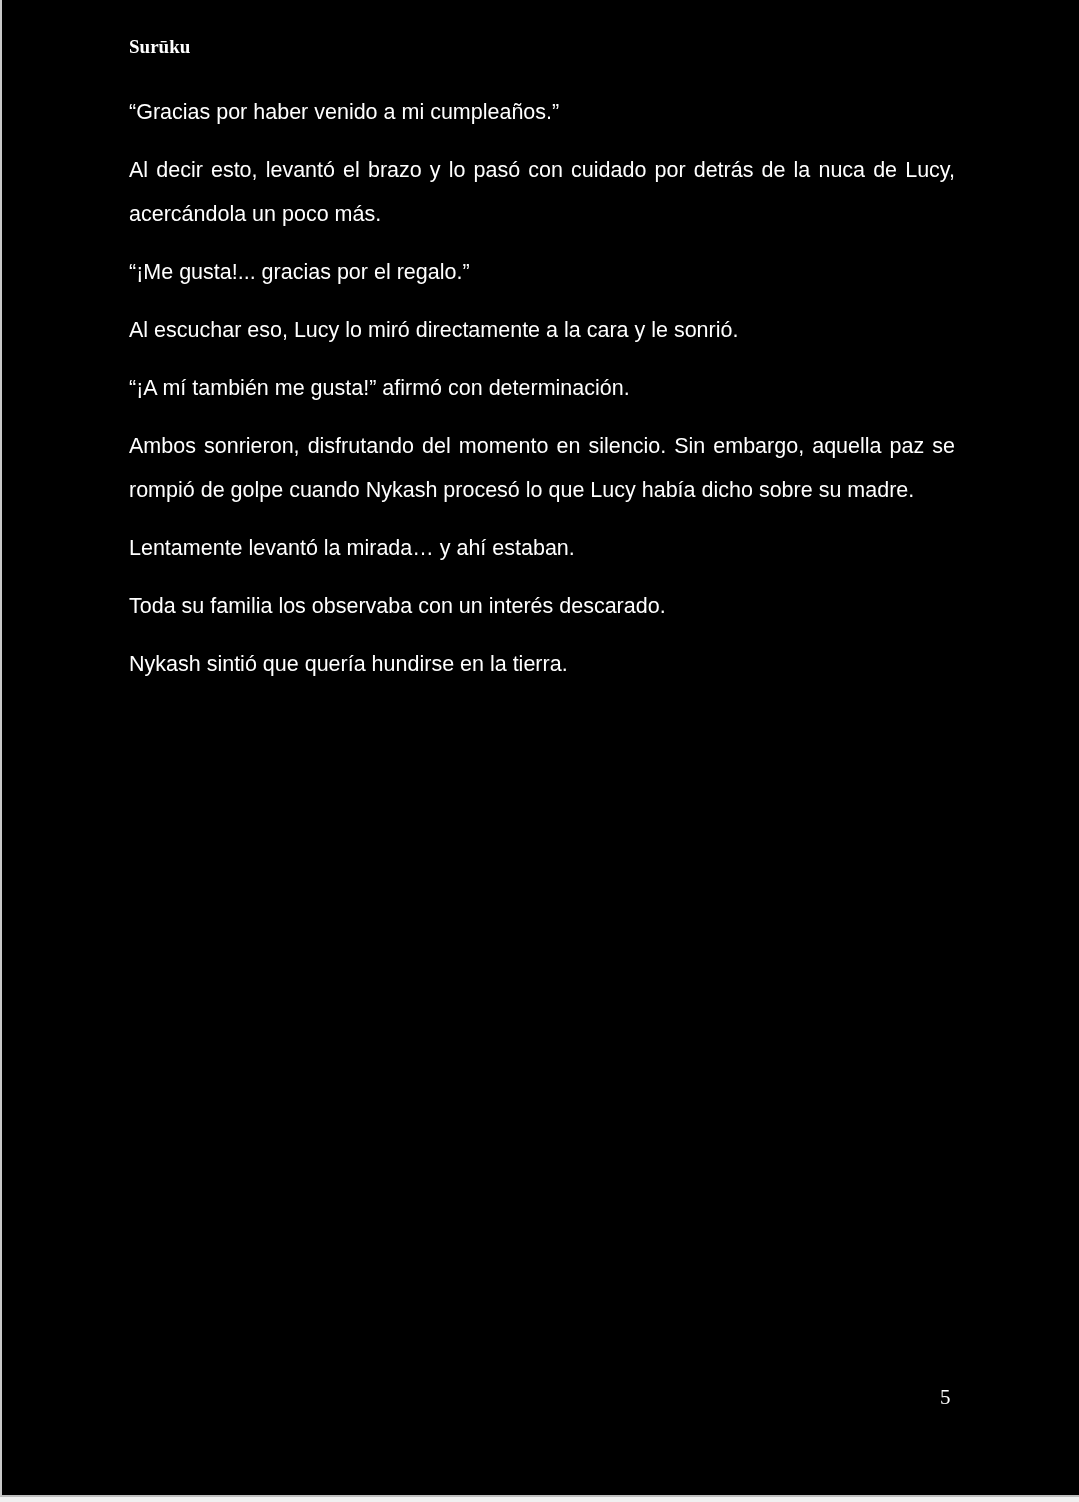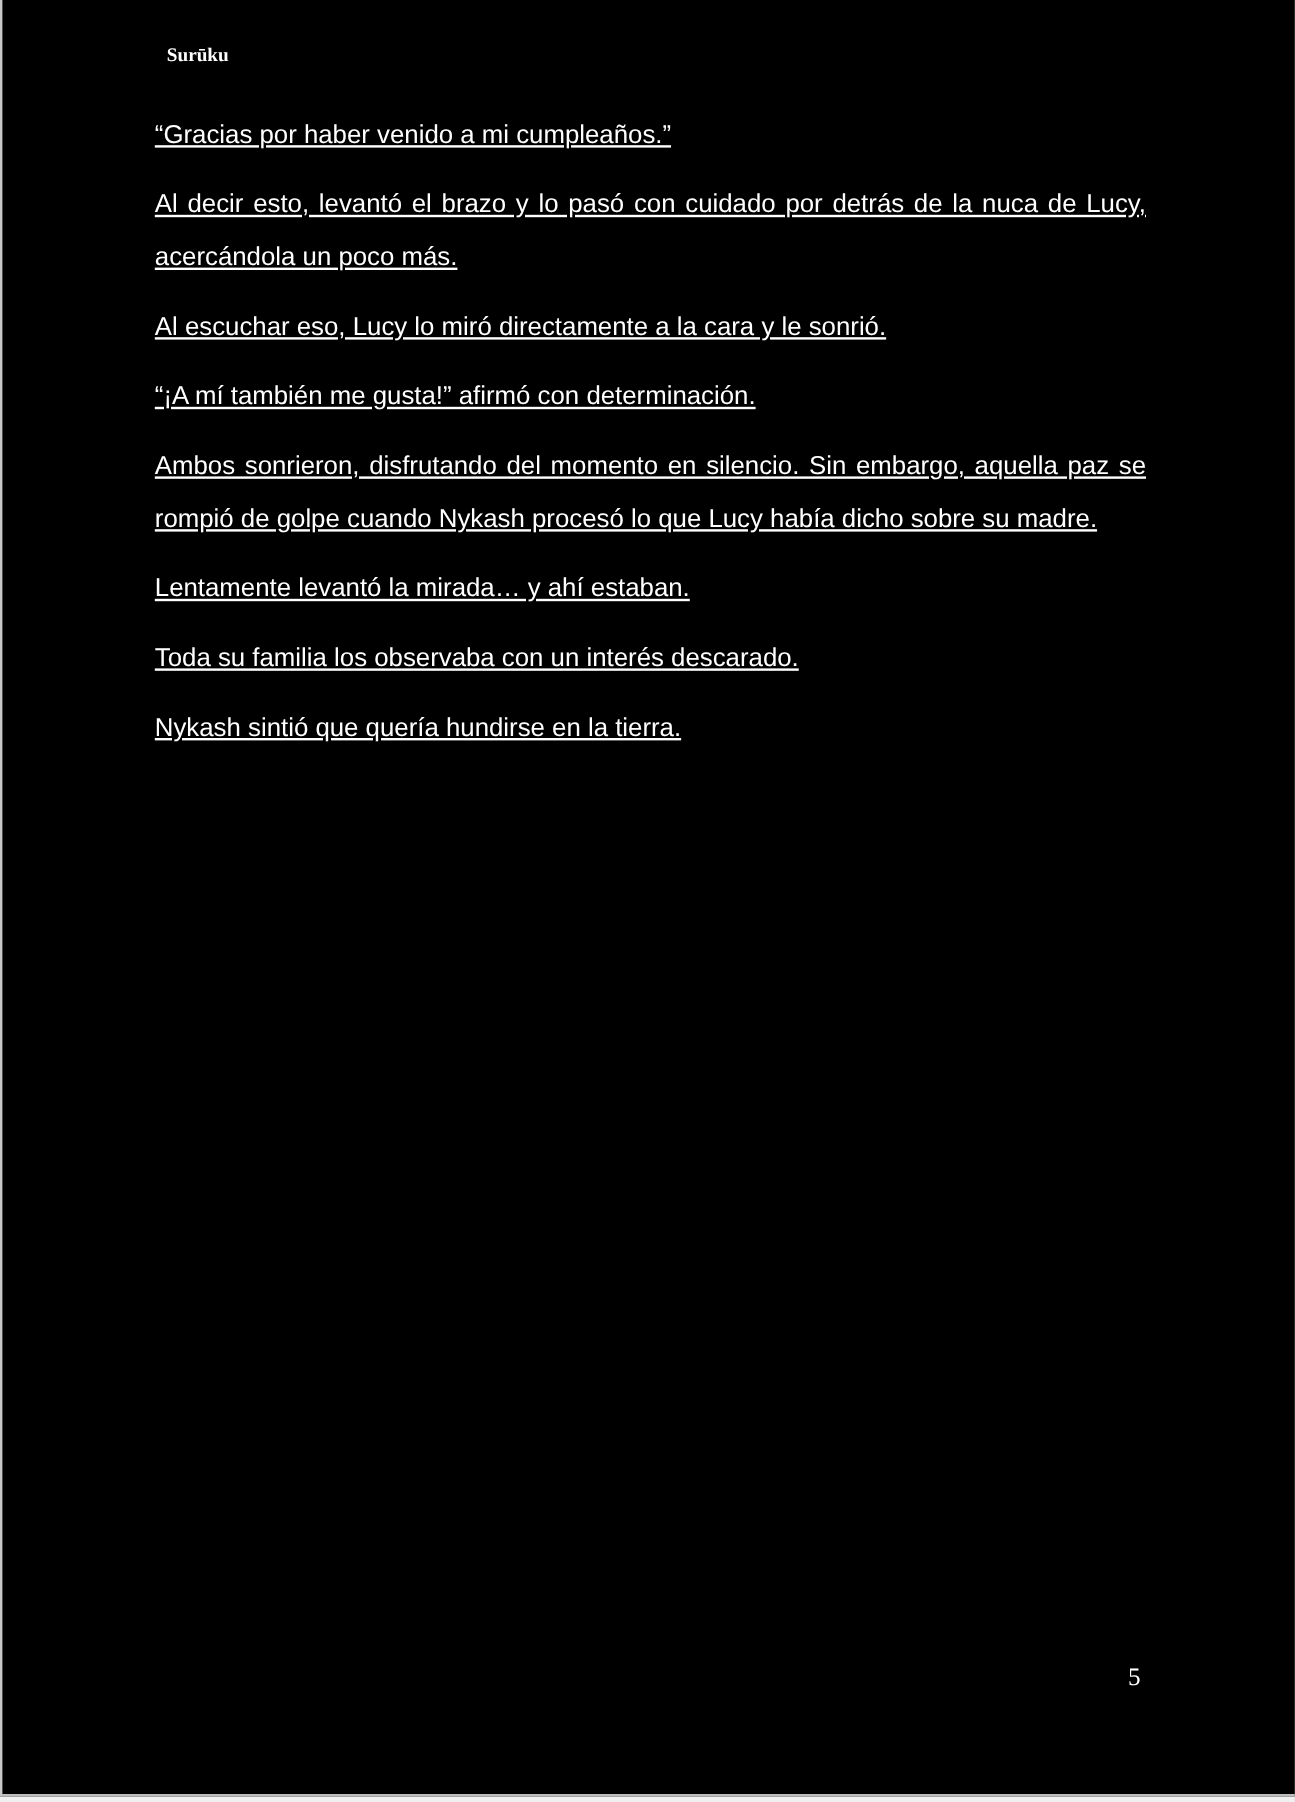--- a/index.html
+++ b/index.html
@@ -18,62 +18,62 @@
       left: 0;
       top: 0;
       width: 1077px;
       height: 1495px;
       background: #000000;
       border-left: 2px solid #c8c8c8;
       border-bottom: 2px solid #bdbdbd;
     }
     .running-header {
       position: absolute;
-      left: 137px;
+      left: 127px;
       top: 34px;
       font-family: "Liberation Serif", serif;
       font-weight: bold;
-      font-size: 16px;
+      font-size: 19px;
       color: #ffffff;
       line-height: 26px;
     }
     .body-text {
       position: absolute;
       left: 127px;
       top: 90px;
       width: 826px;
       font-family: "Liberation Sans", sans-serif;
       font-size: 21.5px;
       line-height: 44px;
       color: #ffffff;
     }
     .body-text p {
       margin: 0 0 14px 0;
       text-align: justify;
-      text-decoration: underline;
     }
     .page-number {
       position: absolute;
       left: 938px;
       top: 1384px;
       font-family: "Liberation Serif", serif;
       font-size: 21px;
       color: #ffffff;
       line-height: 26px;
     }
   </style>
 </head>
 <body>
 
 <div class="page">
   <div class="running-header">Surūku</div>
 
   <div class="body-text">
     <p>“Gracias por haber venido a mi cumpleaños.”</p>
     <p>Al decir esto, levantó el brazo y lo pasó con cuidado por detrás de la nuca de Lucy, acercándola un poco más.</p>
+    <p>“¡Me gusta!... gracias por el regalo.”</p>
     <p>Al escuchar eso, Lucy lo miró directamente a la cara y le sonrió.</p>
     <p>“¡A mí también me gusta!” afirmó con determinación.</p>
     <p>Ambos sonrieron, disfrutando del momento en silencio. Sin embargo, aquella paz se rompió de golpe cuando Nykash procesó lo que Lucy había dicho sobre su madre.</p>
     <p>Lentamente levantó la mirada… y ahí estaban.</p>
     <p>Toda su familia los observaba con un interés descarado.</p>
     <p>Nykash sintió que quería hundirse en la tierra.</p>
   </div>
 
   <div class="page-number">5</div>
 </div>

